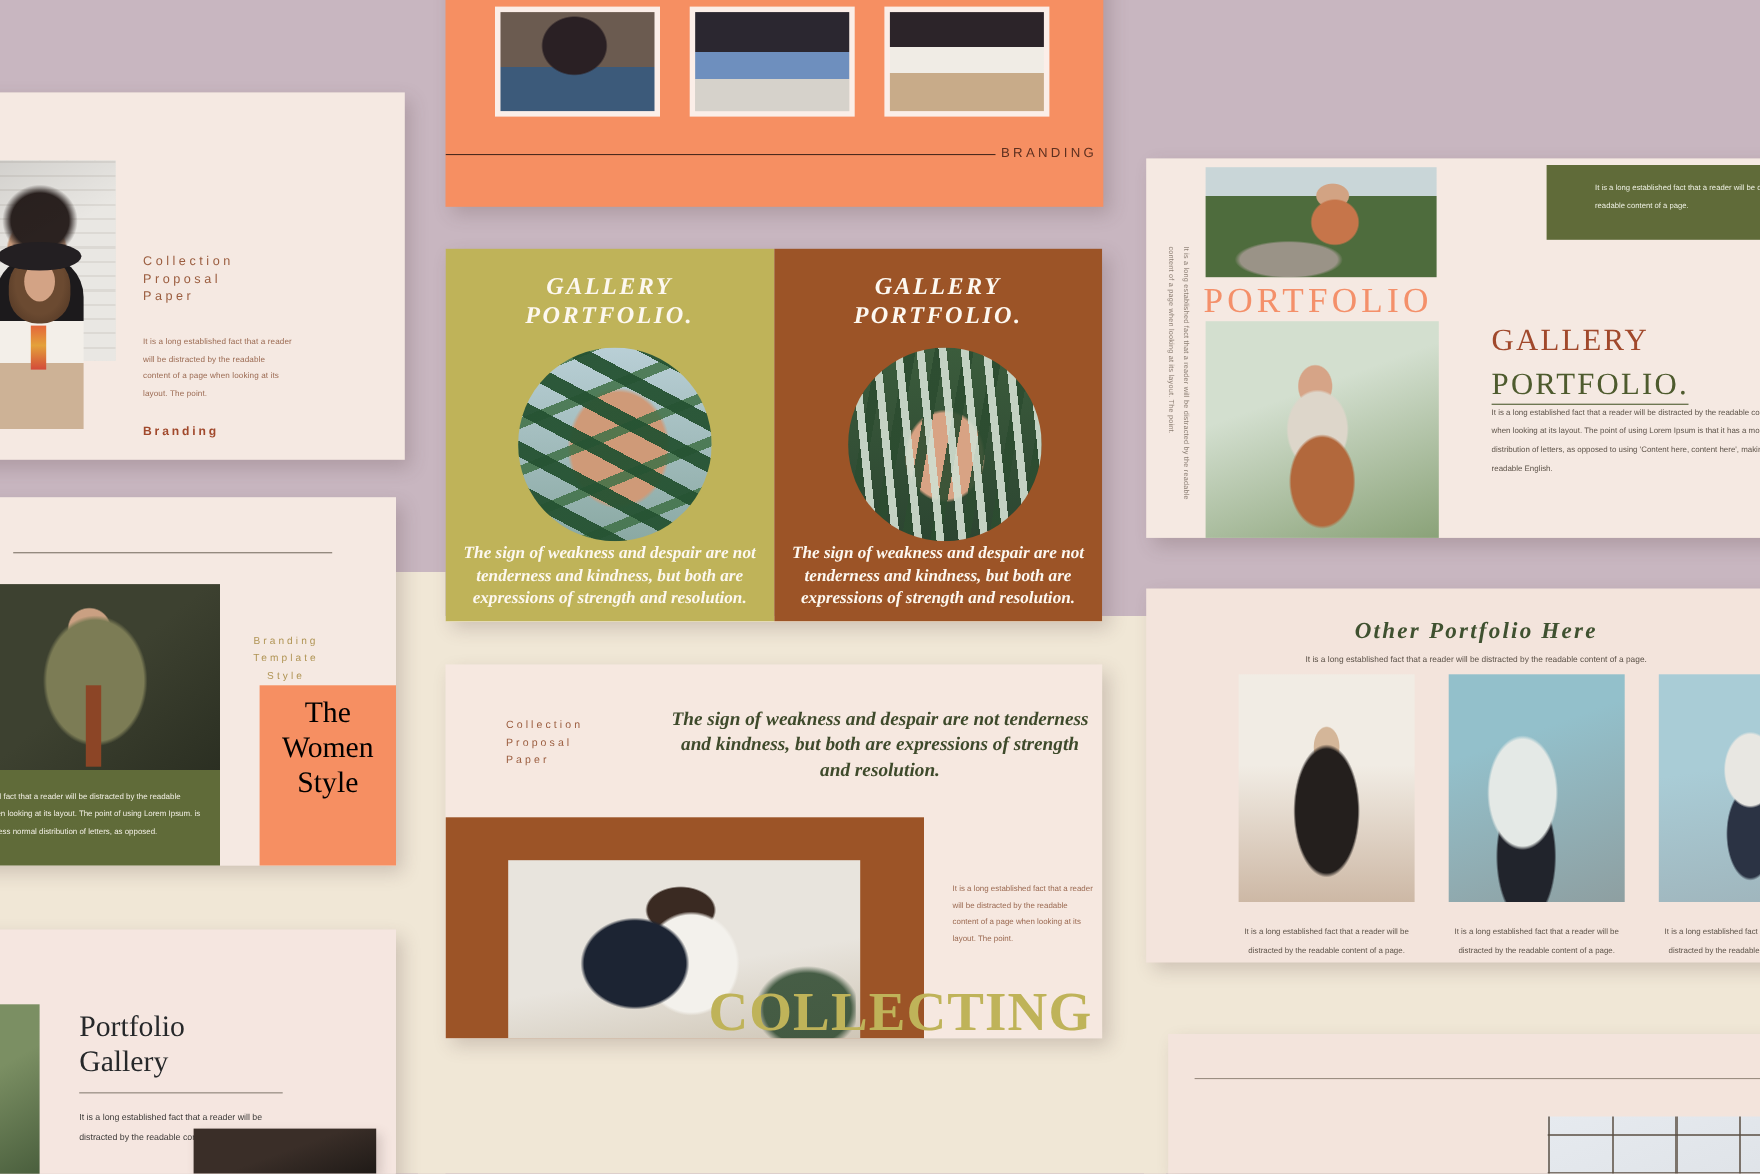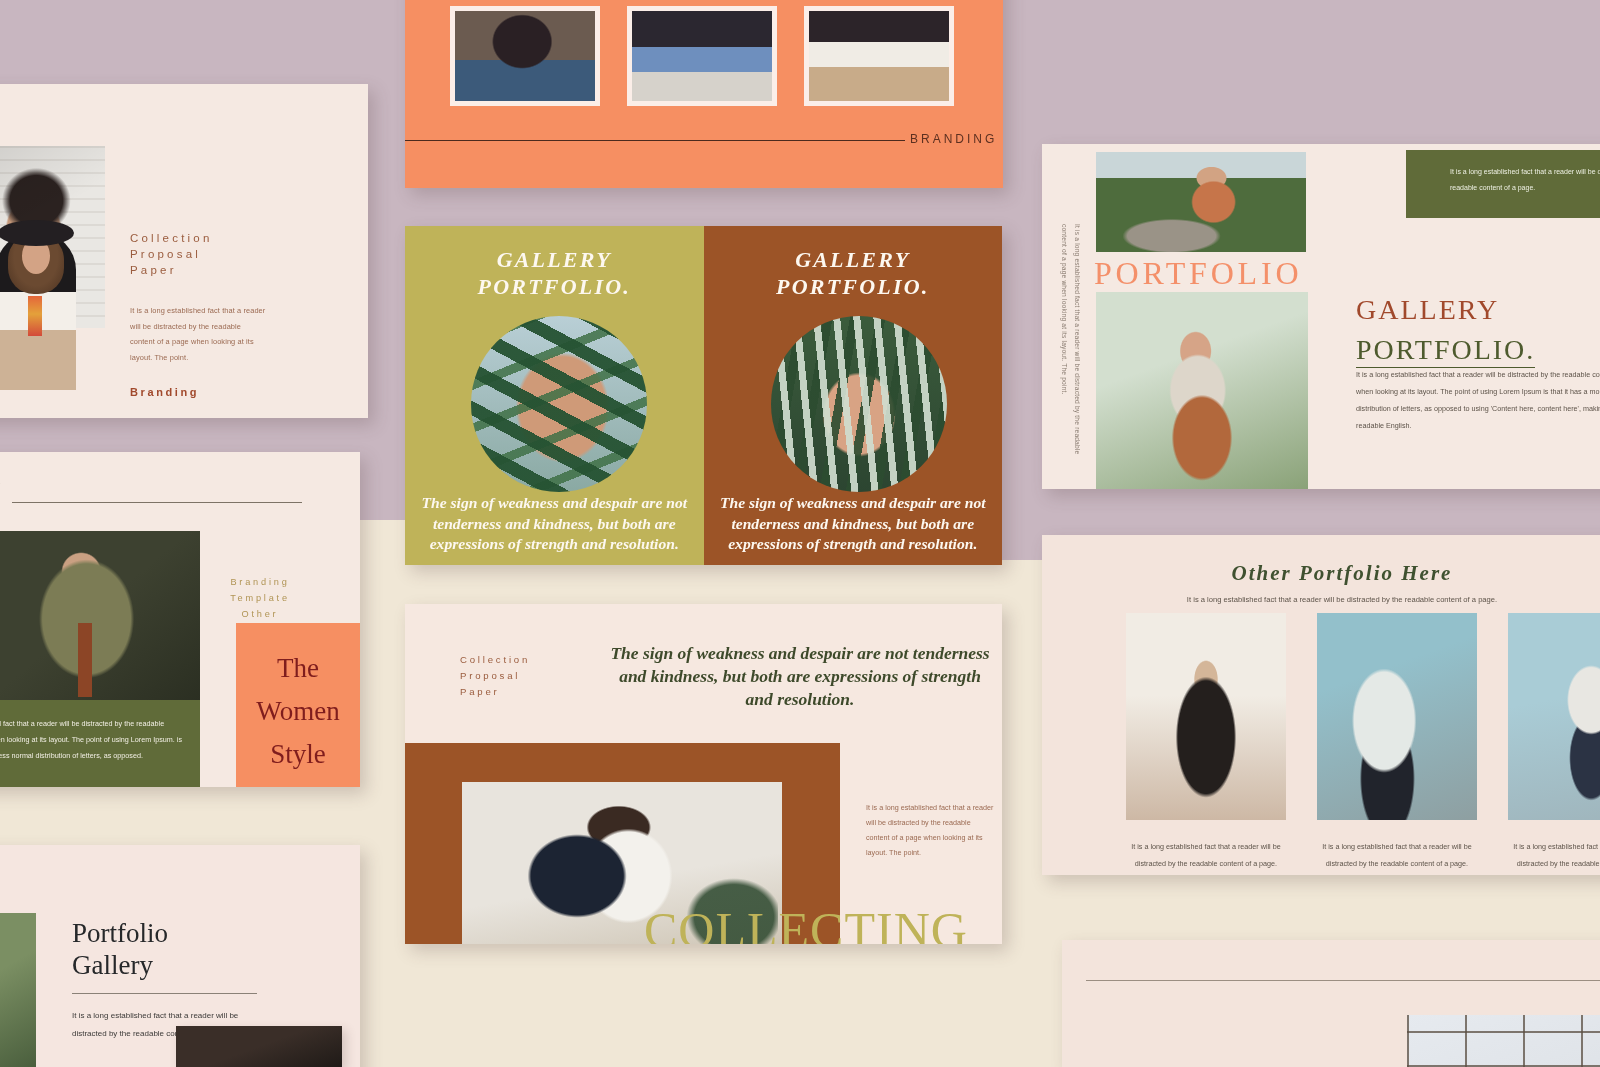--- a/index.html
+++ b/index.html
@@ -193,23 +193,23 @@
   }
   #slide-collecting .photo::after {
     content: ""; position: absolute; right: 4px; bottom: 0; width: 110px; height: 90px;
     background: radial-gradient(ellipse 60% 60% at 60% 70%, rgba(43,71,45,.85) 0 60%, rgba(43,71,45,0) 72%);
   }
   #slide-collecting .side-body {
     position: absolute; left: 461px; top: 196px; width: 130px;
     font-size: 7.2px; line-height: 15px; color: #9b6a52;
   }
   #slide-collecting .bigword {
-    position: absolute; left: 239px; top: 297px;
-    font-family: "Liberation Serif", serif;
-    font-size: 50px; letter-spacing: 1px; color: #bfb359;
+    position: absolute; left: 239px; top: 286px;
+    font-family: "Liberation Serif", serif;
+    font-size: 50px; letter-spacing: 1px; color: #bfb359; font-weight: bold;
   }
 
   
   #slide-women {
     left: -60px; top: 452px; width: 420px; height: 335px;
     background: #f5e9e2;
   }
   #slide-women .head {
     position: absolute; left: 0px; top: 10px;
     font-family: "Liberation Serif", serif;
@@ -242,24 +242,24 @@
   #slide-women .kicker {
     position: absolute; left: 259px; top: 122px; width: 122px;
     text-align: center;
     font-size: 9.2px; letter-spacing: 2.8px; line-height: 16px; color: #b09454;
   }
   #slide-women .coral {
     position: absolute; left: 296px; top: 171px; width: 124px; height: 164px;
     background: #f68f62;
   }
   #slide-women .coral span {
-    position: absolute; left: 0; right: 0; top: 24px;
+    position: absolute; left: 0; right: 0; top: 8px;
     text-align: center;
     font-family: "Liberation Serif", serif;
-    font-size: 27px; line-height: 43px; color: #7f1d1d;
+    font-size: 27px; line-height: 32px; color: #000000;
   }
 
   
   #slide-pg {
     left: -60px; top: 845px; width: 420px; height: 250px;
     background: #f5e6e0;
   }
   #slide-pg .photo {
     position: absolute; left: -10px; top: 68px; width: 106px; height: 182px;
     background:
@@ -474,21 +474,21 @@
 <div class="slide" id="slide-women">
   <div class="head">Here.</div>
   <div class="headrule"></div>
   <div class="photo"></div>
   <div class="olive">
     <p>It is a long established fact that a reader will be distracted by the readable content of a page when looking at its layout. The point of using Lorem Ipsum. is that it has a more-or-less normal distribution of letters, as opposed.</p>
   </div>
   <div class="kicker">
     <div>Branding</div>
     <div>Template</div>
-    <div>Other</div>
+    <div>Style</div>
   </div>
   <div class="coral">
     <span>The Women Style</span>
   </div>
 </div>
 
 <div class="slide" id="slide-pg">
   <div class="photo"></div>
   <h2>
     <span>Portfolio</span><br>

